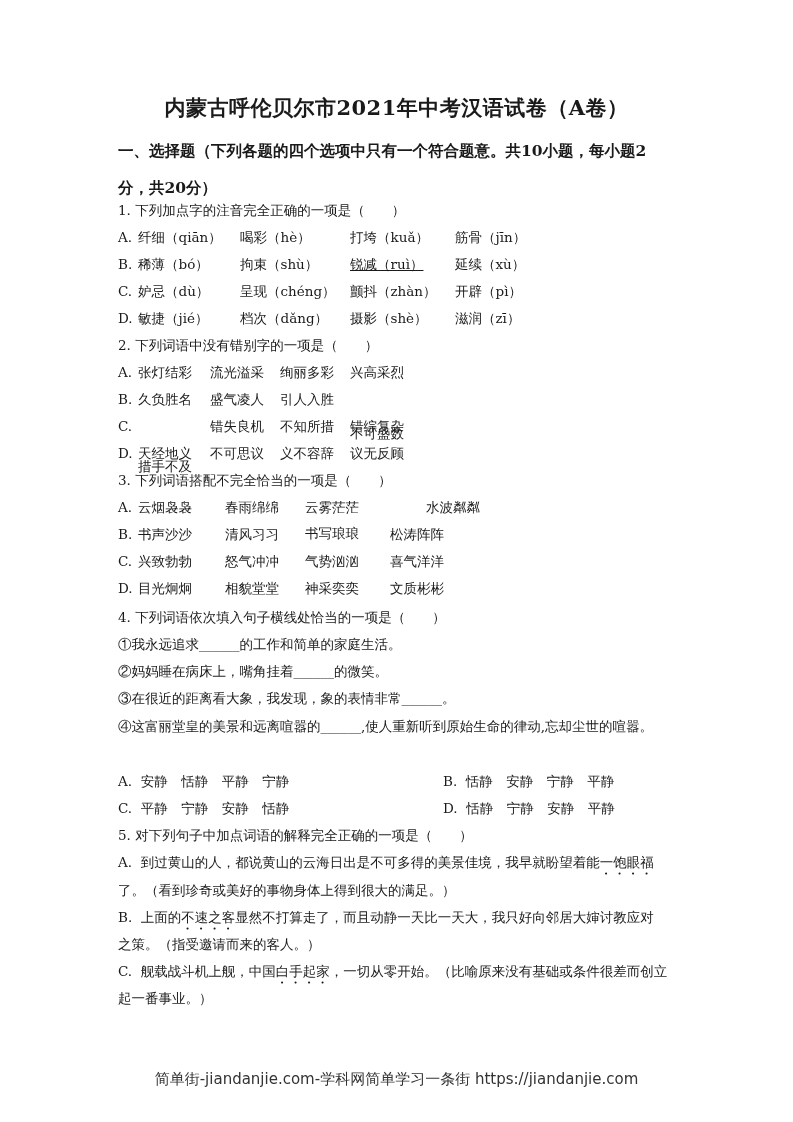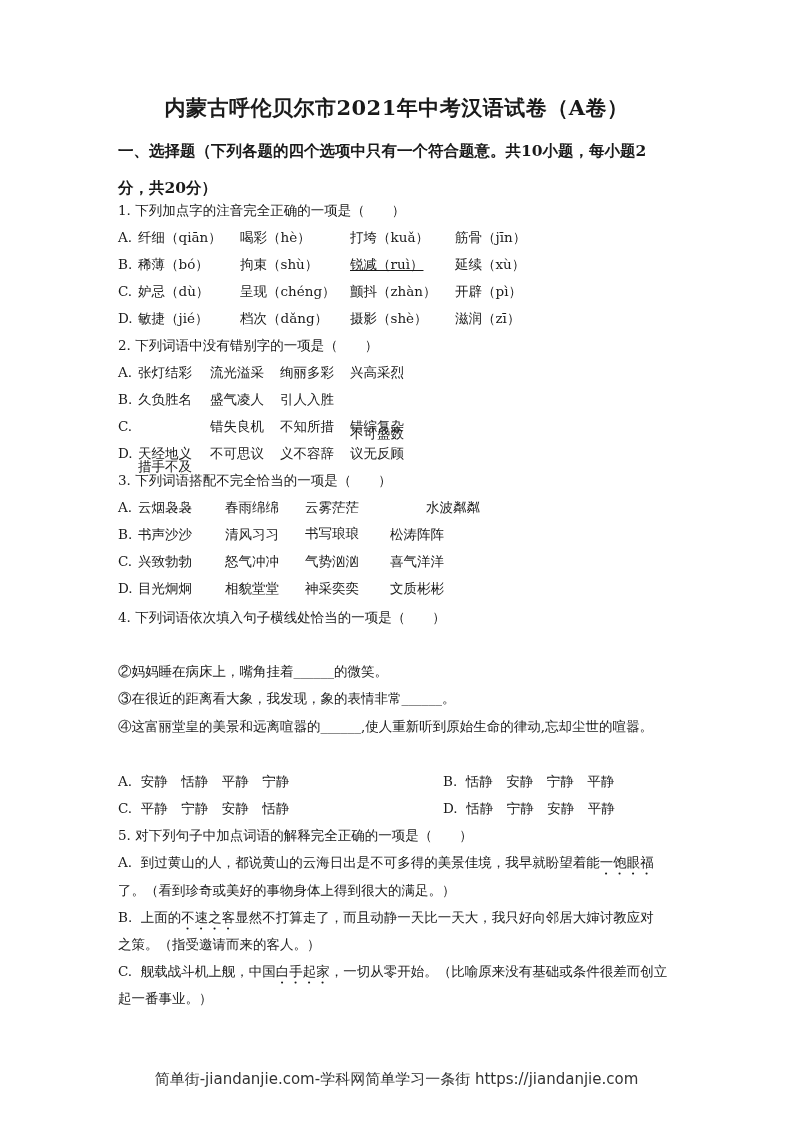--- a/index.html
+++ b/index.html
@@ -114,20 +114,21 @@
       <div>
         <div class="line" style="top: 578px;">D.</div>
         <div class="line" style="top: 578px; left: 138px;">目光炯炯</div>
         <div class="line" style="top: 578px; left: 225px;">相貌堂堂</div>
         <div class="line" style="top: 578px; left: 305px;">神采奕奕</div>
         <div class="line" style="top: 578px; left: 390px;">文质彬彬</div>
       </div>
     </div>
 
   <div class="line" style="top:607px">4. 下列词语依次填入句子横线处恰当的一项是（　　）</div>
+  <div class="line" style="top:634px">①我永远追求______的工作和简单的家庭生活。</div>
   <div class="line" style="top:661px">②妈妈睡在病床上，嘴角挂着______的微笑。</div>
   <div class="line" style="top:688px">③在很近的距离看大象，我发现，象的表情非常______。</div>
   <div class="line" style="top:716px">④这富丽堂皇的美景和远离喧嚣的______,使人重新听到原始生命的律动,忘却尘世的喧嚣。</div>
   <div class="line" style="top:771px"><span>A.</span>&nbsp;&nbsp;<span>安静　恬静　平静　宁静</span></div>
   <div class="line" style="top:771px;left:443px"><span>B.</span>&nbsp;&nbsp;<span>恬静　安静　宁静　平静</span></div>
   <div class="line" style="top:798px"><span>C.</span>&nbsp;&nbsp;<span>平静　宁静　安静　恬静</span></div>
   <div class="line" style="top:798px;left:443px"><span>D.</span>&nbsp;&nbsp;<span>恬静　宁静　安静　平静</span></div>
 
   <div class="line" style="top:825px">5. 对下列句子中加点词语的解释完全正确的一项是（　　）</div>
   <div class="line" style="top:852px"><span>A.</span>&nbsp;&nbsp;<span>到过黄山的人，都说黄山的云海日出是不可多得的美景佳境，我早就盼望着能</span><span class="dot">一饱眼福</span><span></span></div>

